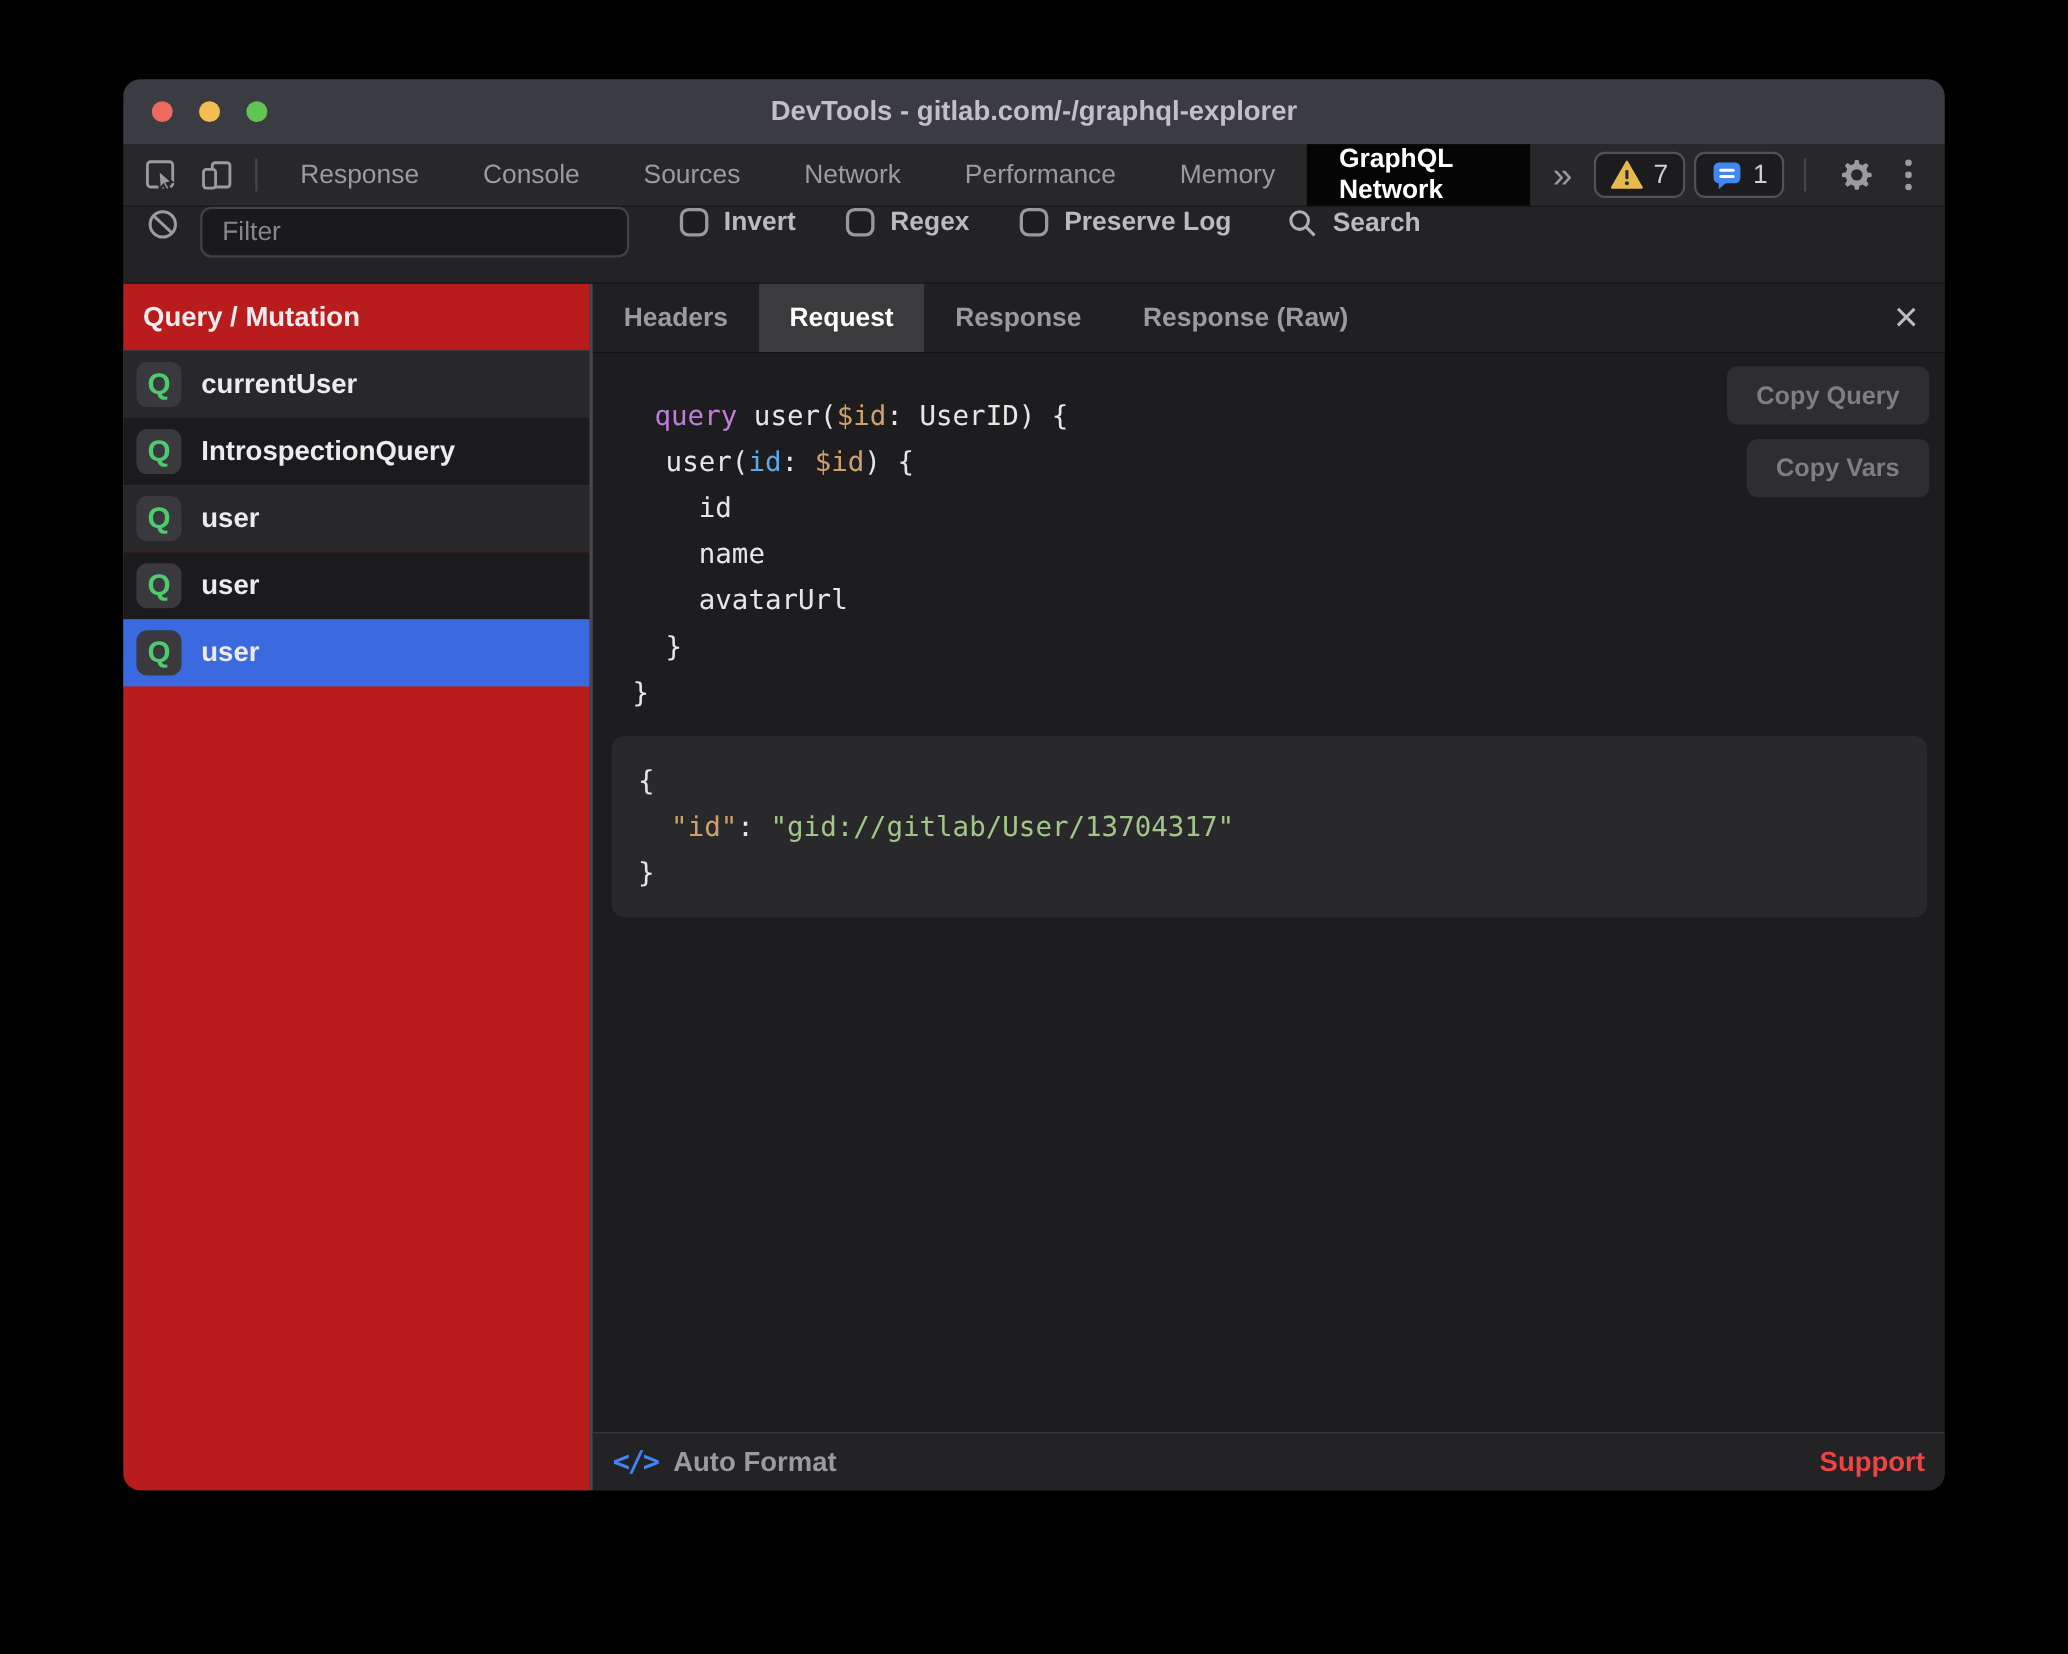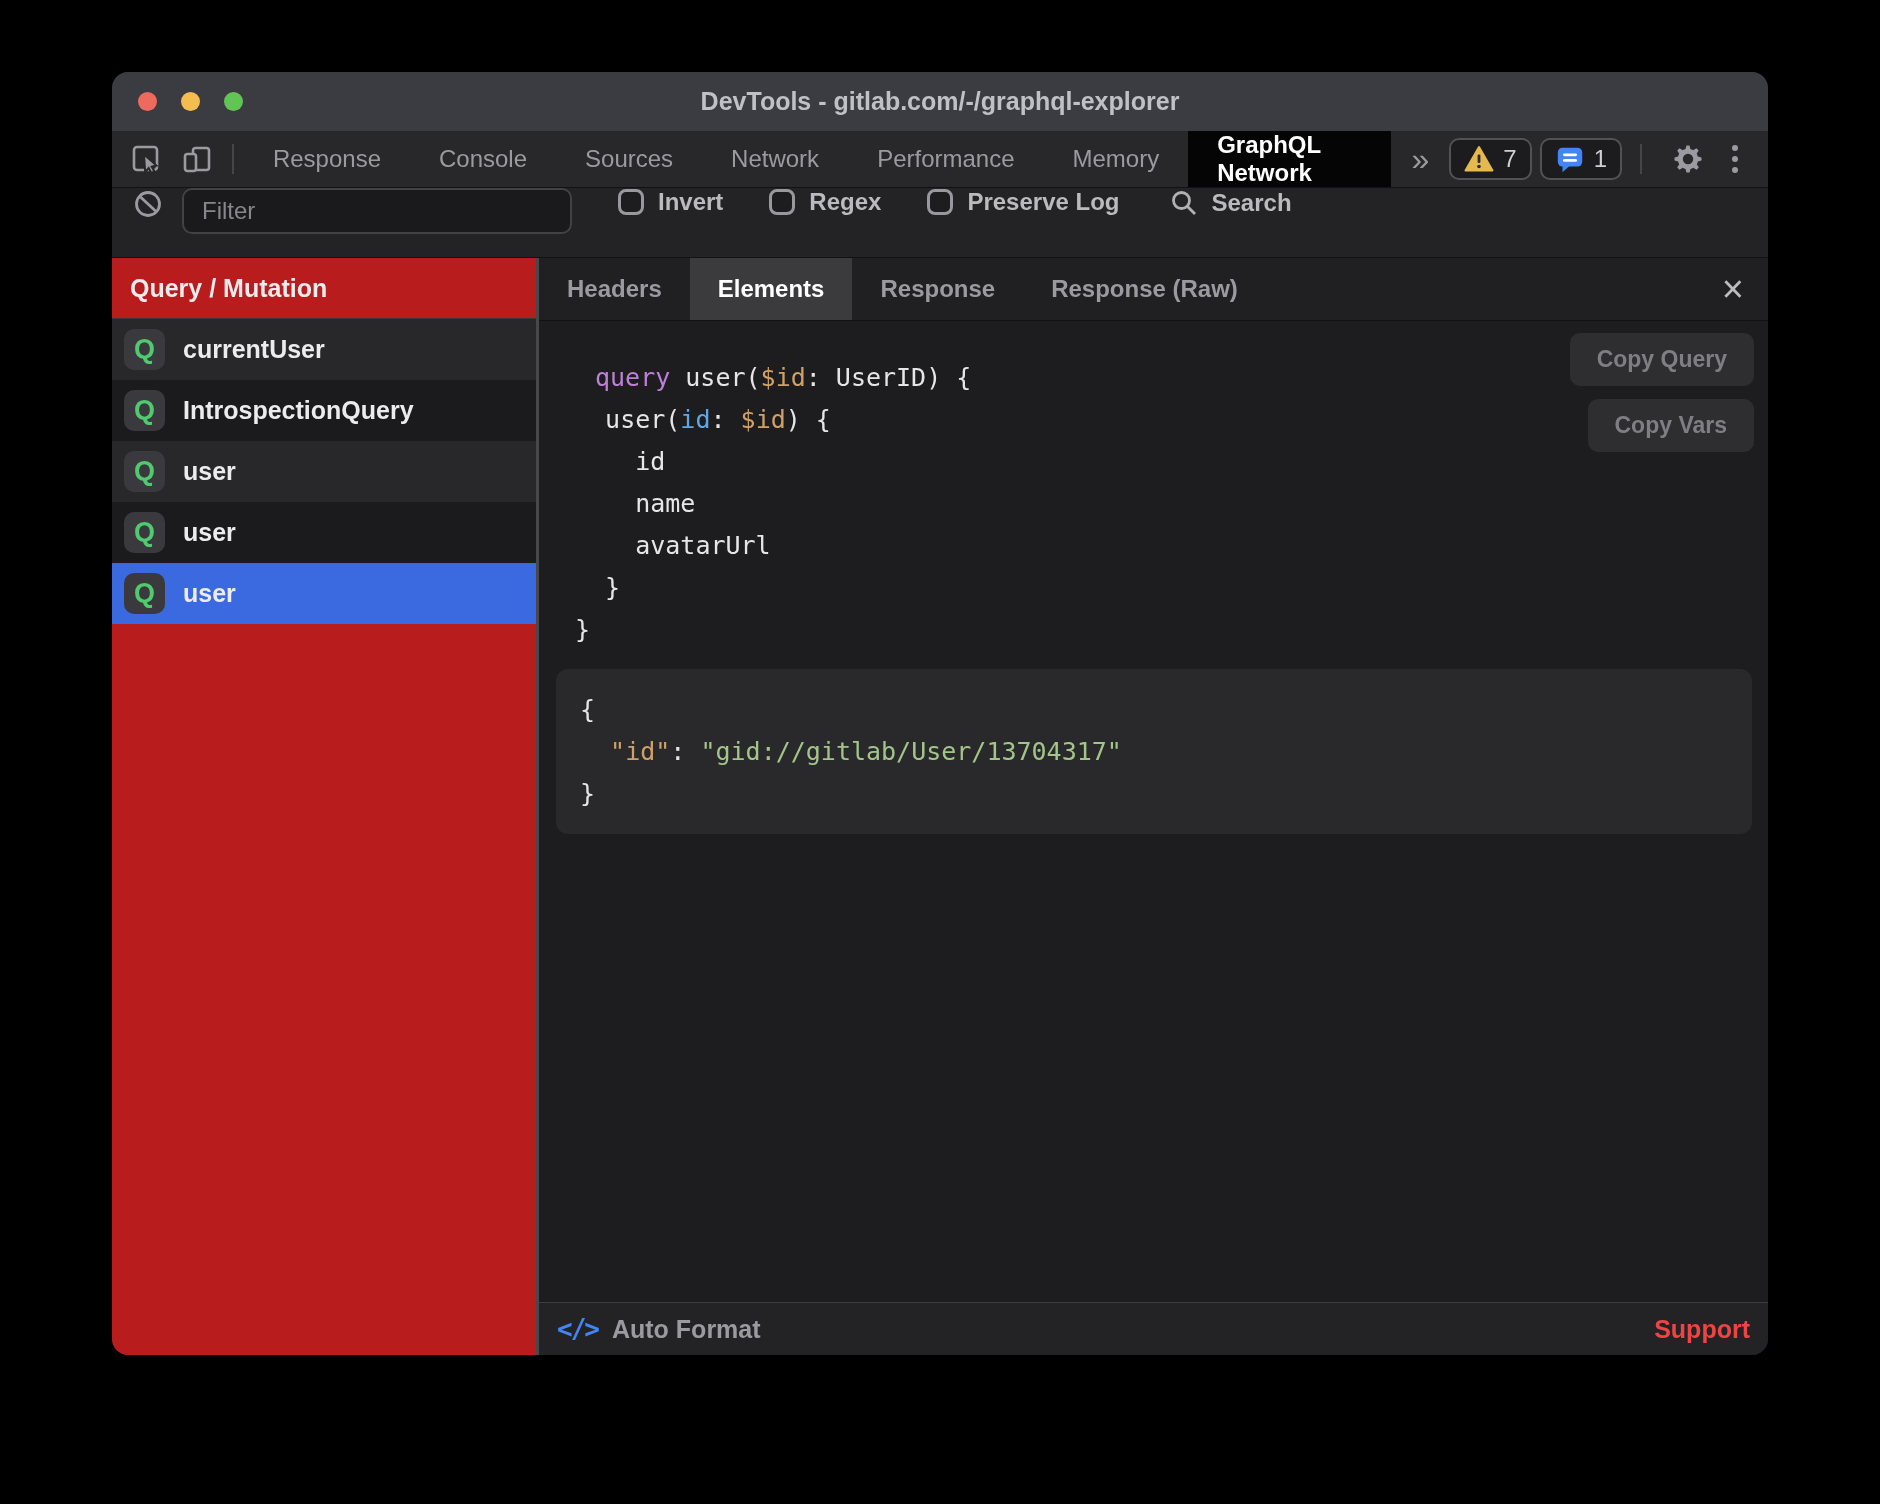--- a/index.html
+++ b/index.html
@@ -238,21 +238,21 @@
         <span class="q-badge">Q</span>
         <span class="item-label">user</span>
       </div>
     </aside>
 
     <div class="vdivider"></div>
 
     <section class="detail">
       <div class="detail-tabs">
         <div class="detail-tab">Headers</div>
-        <div class="detail-tab active">Elements</div>
+        <div class="detail-tab active">Request</div>
         <div class="detail-tab">Response</div>
         <div class="detail-tab">Response (Raw)</div>
         <div class="close-btn">×</div>
       </div>
 
       <div class="detail-body">
         <div class="code-block"><div class="code-line"><span class="tok-kw">query</span><span class="tok-pl"> user(</span><span class="tok-var">$id</span><span class="tok-pl">: UserID) {</span></div><div class="code-line"><span class="tok-pl">  user(</span><span class="tok-prop">id</span><span class="tok-pl">: </span><span class="tok-var">$id</span><span class="tok-pl">) {</span></div><div class="code-line"><span class="tok-pl">    id</span></div><div class="code-line"><span class="tok-pl">    name</span></div><div class="code-line"><span class="tok-pl">    avatarUrl</span></div><div class="code-line"><span class="tok-pl">  }</span></div><div class="code-line"><span class="tok-pl">}</span></div></div>
         <div class="copy-btns">
           <button class="copy-btn">Copy Query</button>
           <button class="copy-btn">Copy Vars</button>

